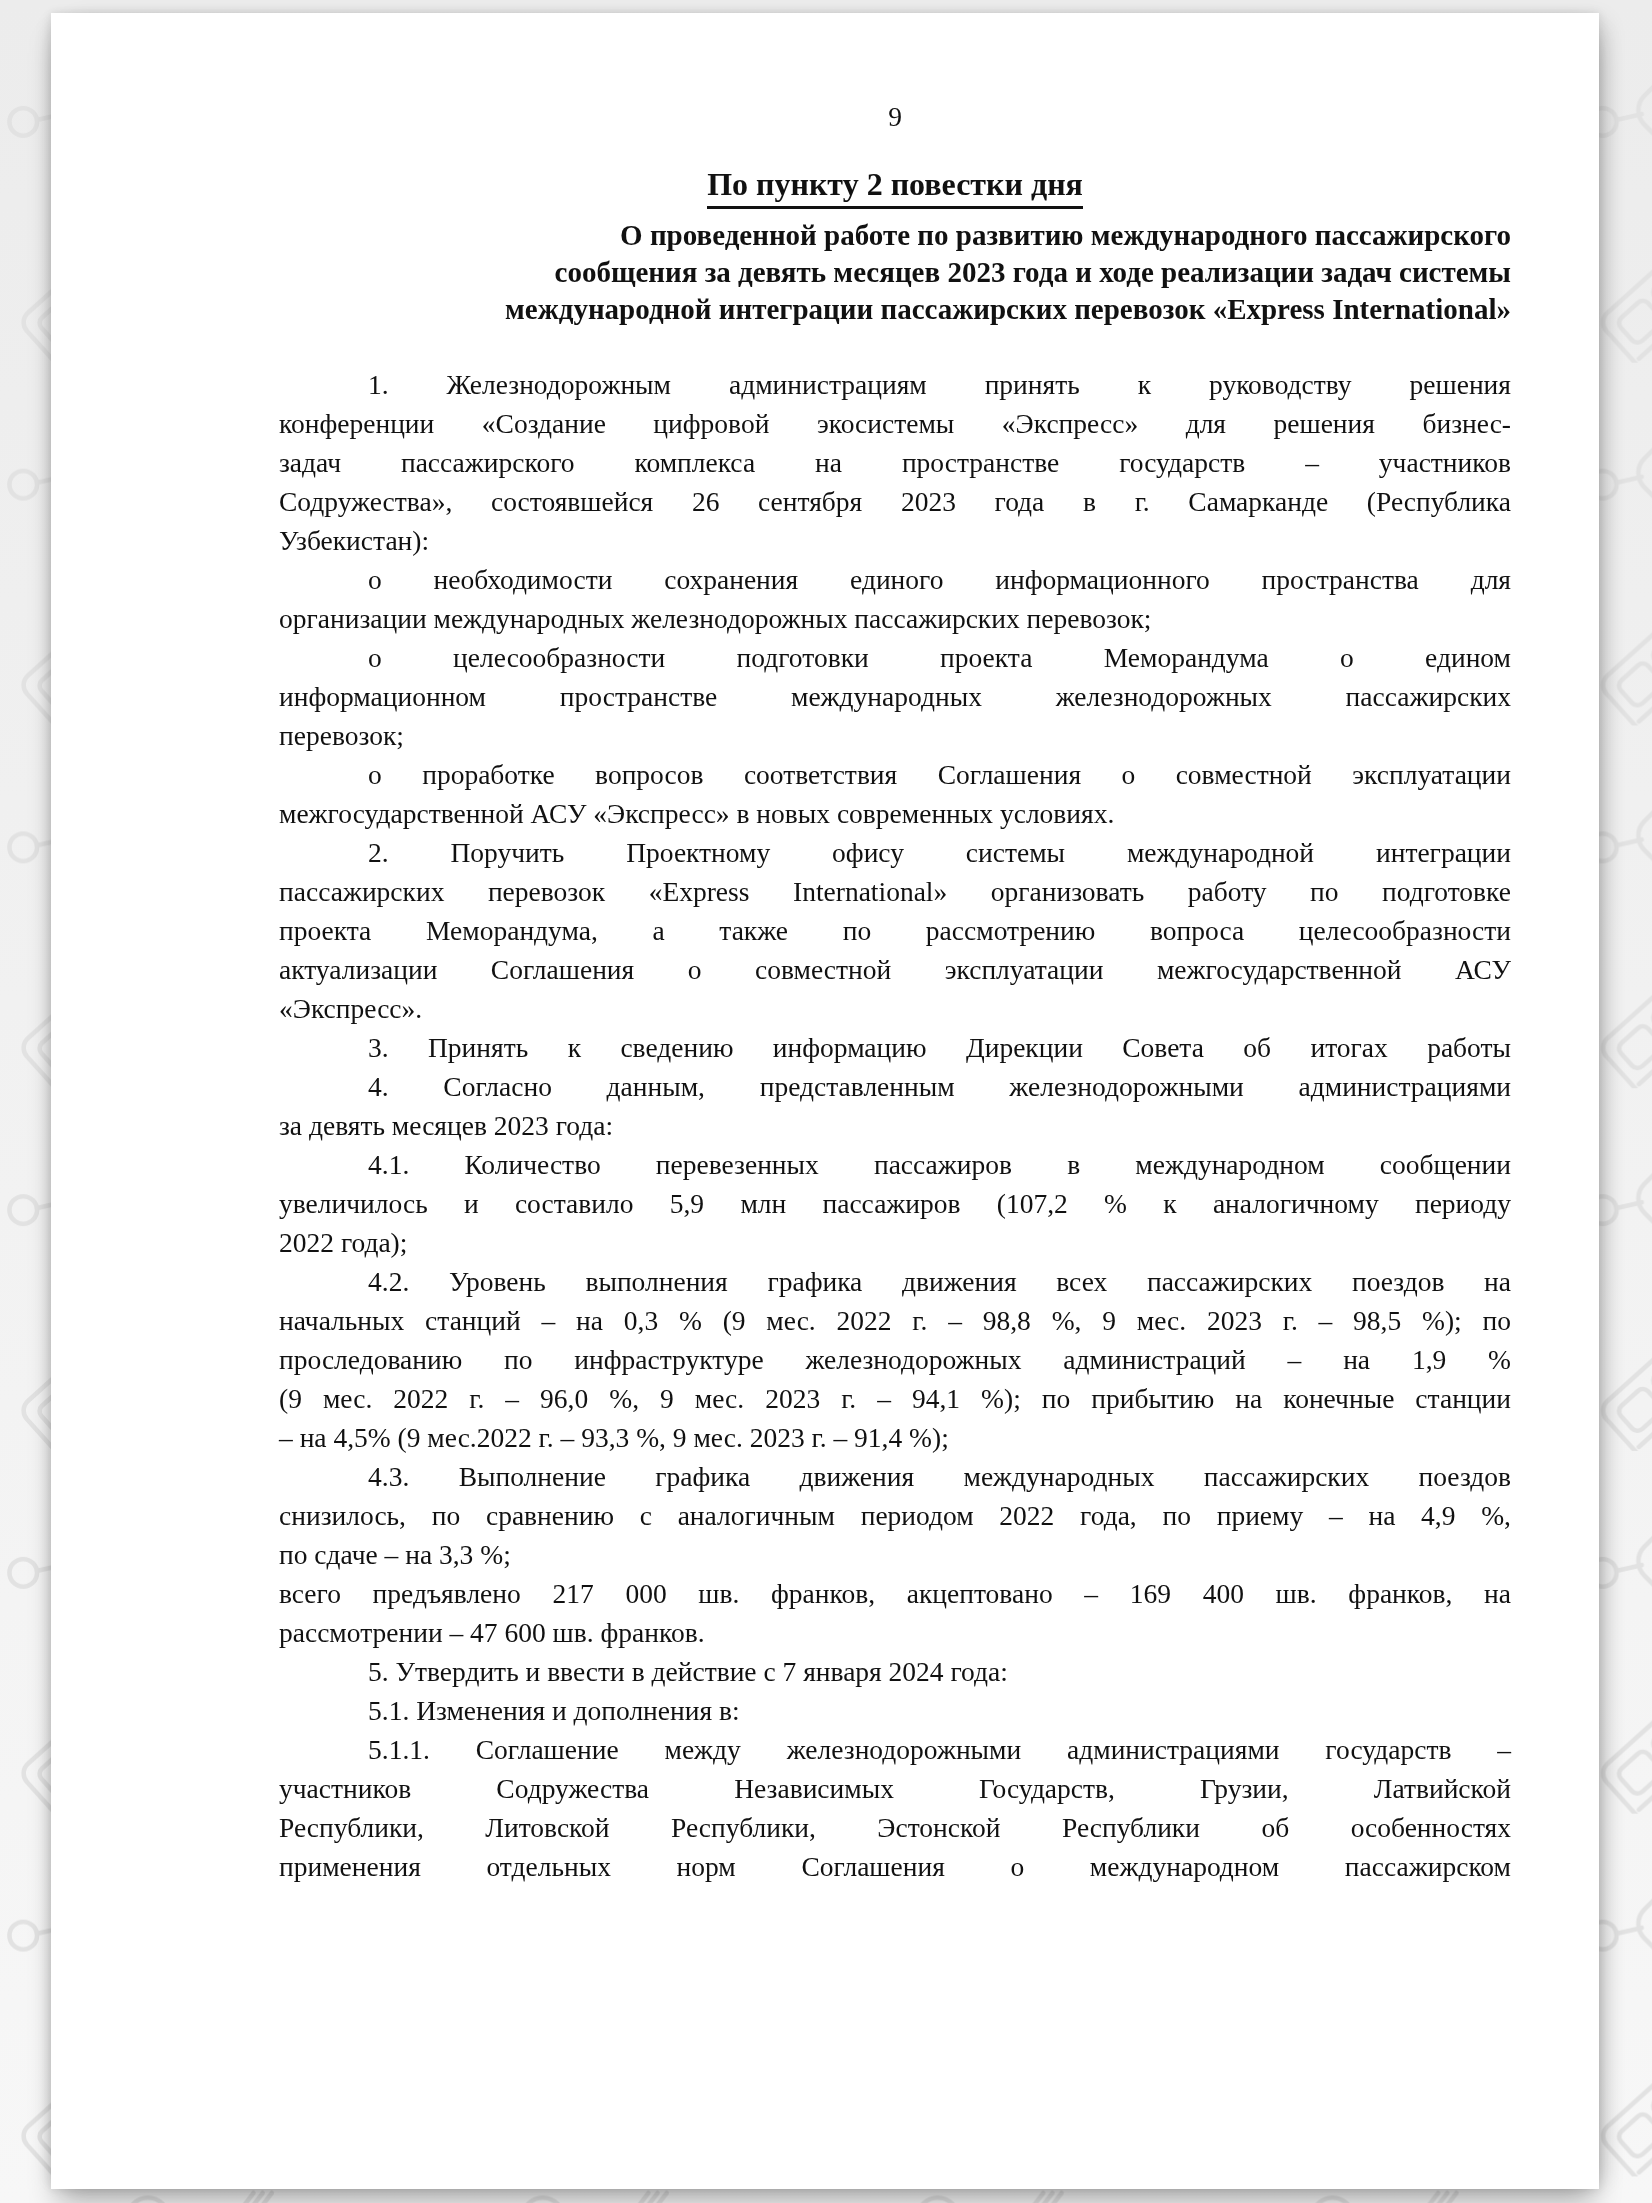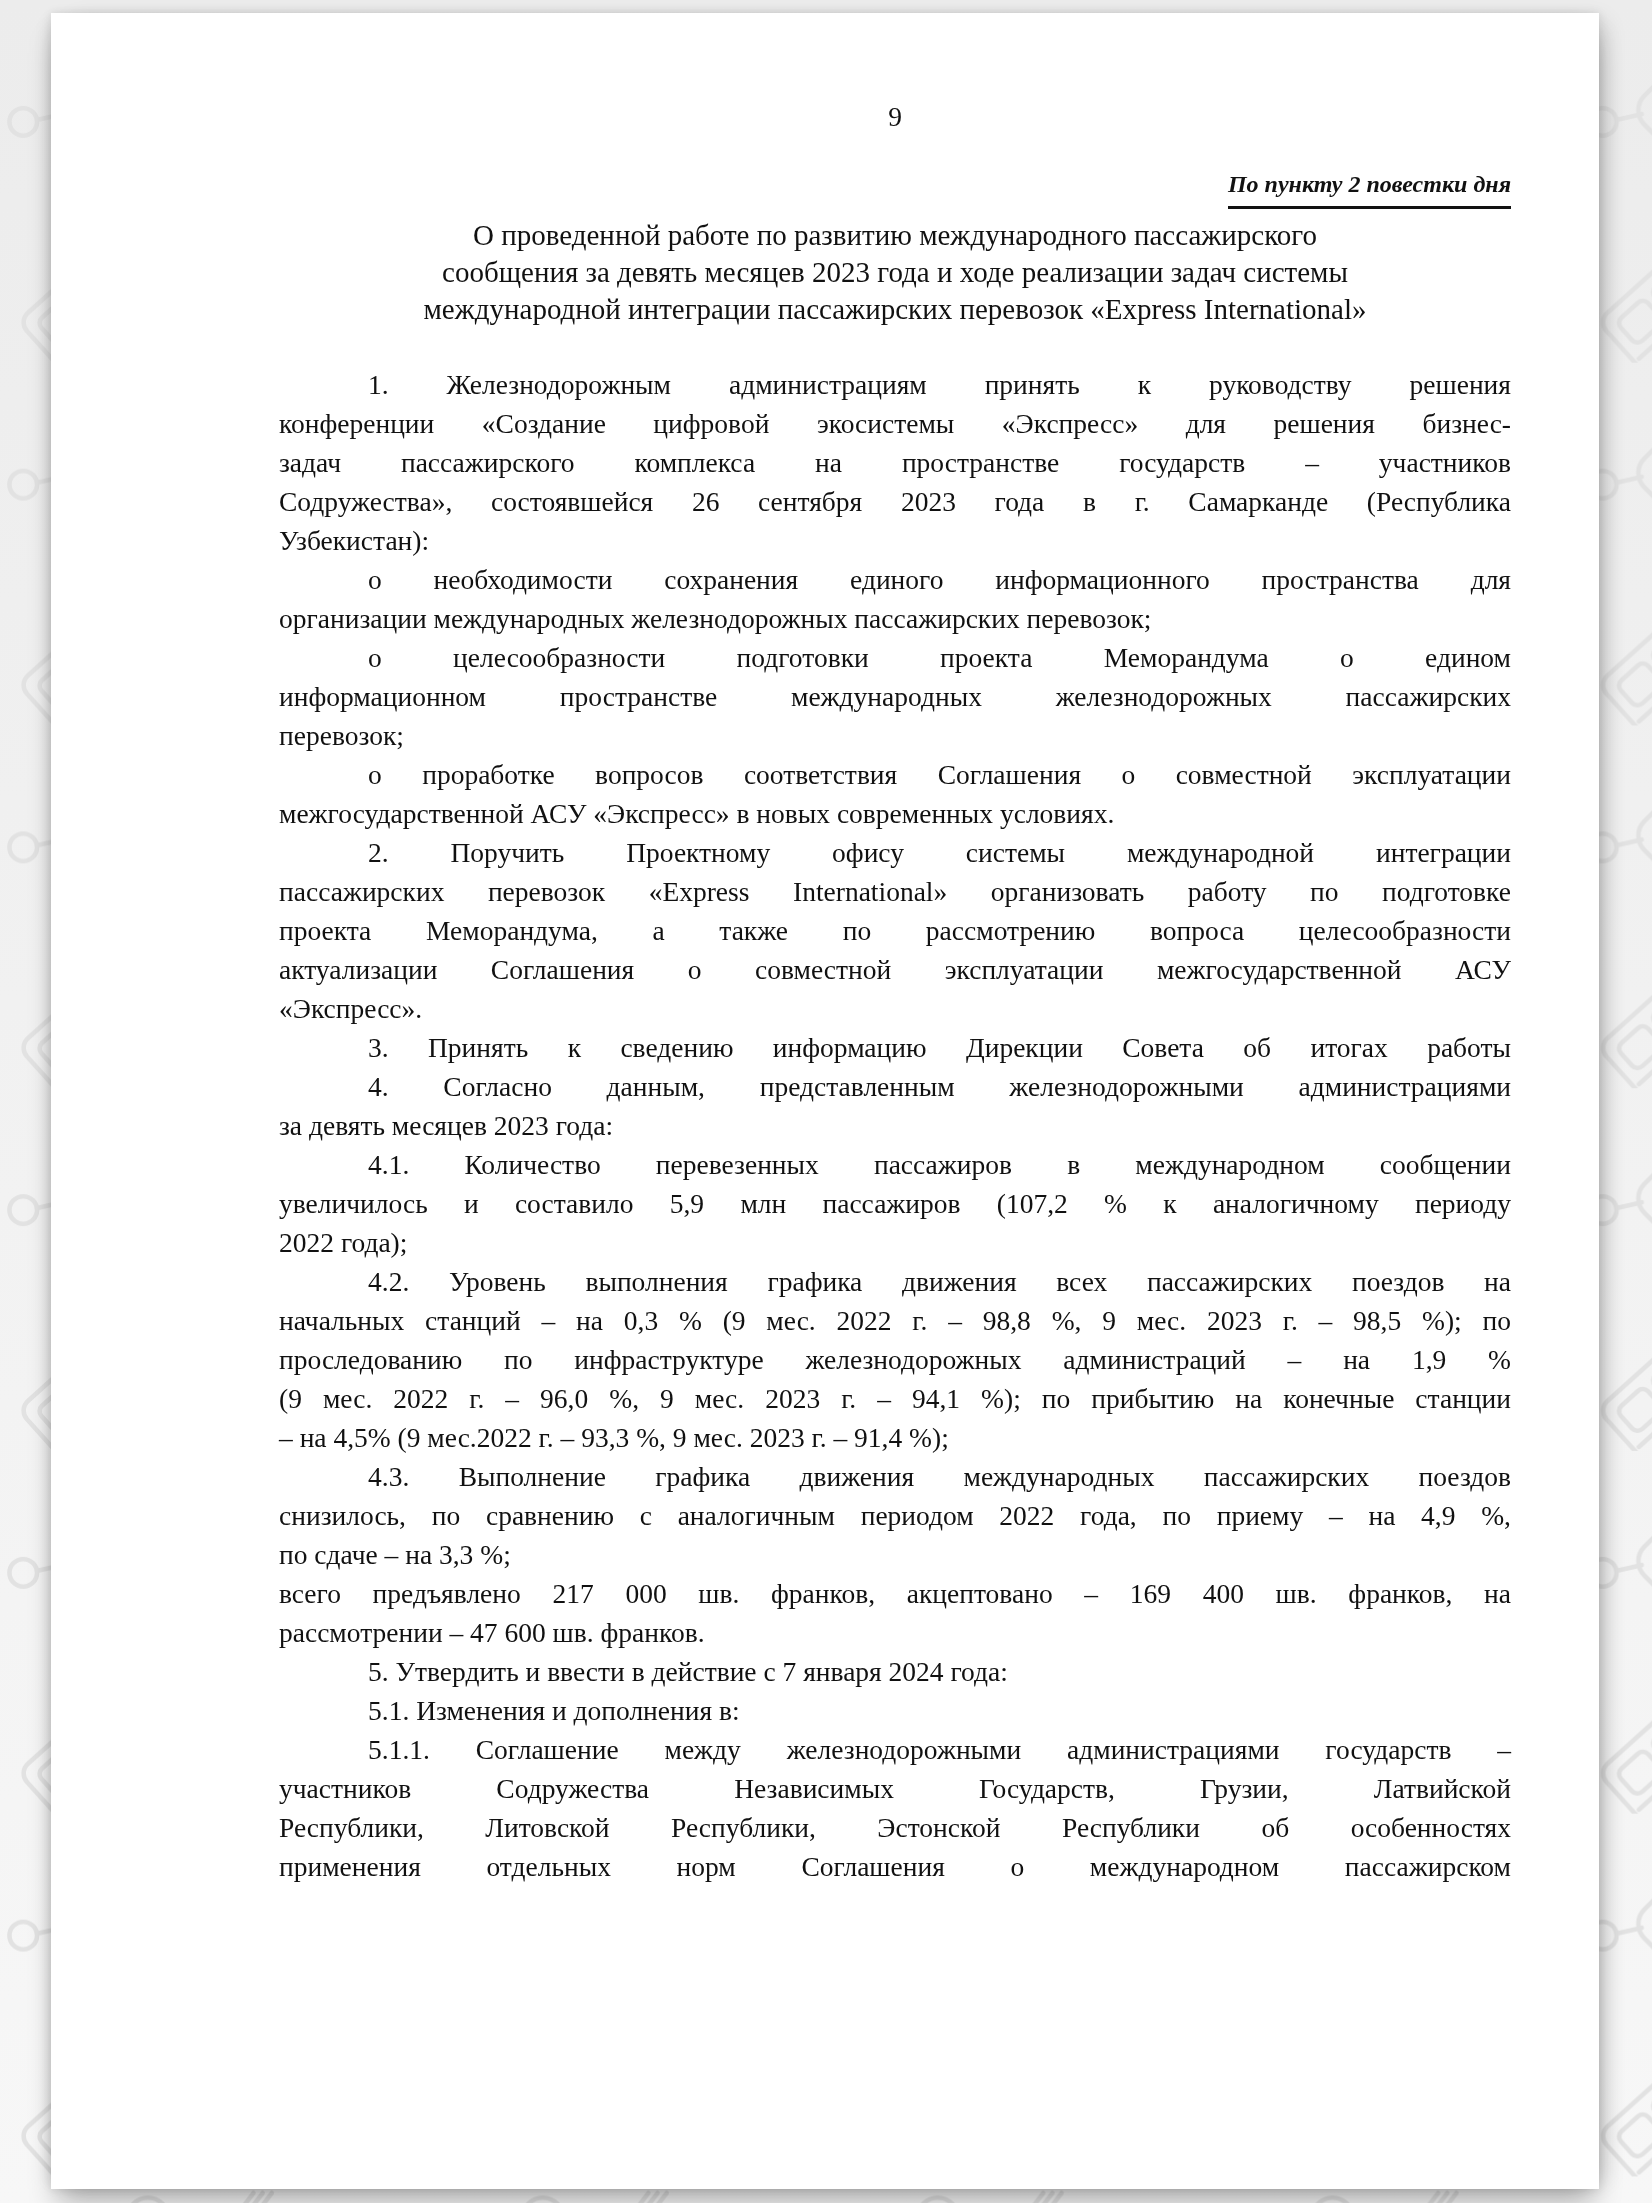--- a/index.html
+++ b/index.html
@@ -43,37 +43,36 @@
     color: #111111;
   }
   .page-num {
     padding-top: 88px;
     text-align: center;
     font-size: 27.5px;
     line-height: 31px;
   }
   .heading-wrap {
     margin-top: 34px;
-    text-align: right;
-    font-size: 24px;
+    text-align: center;
+    font-size: 32px;
     line-height: 37px;
     font-weight: bold;
-    font-style: italic;
   }
   .heading-underline {
     display: inline-block;
     border-bottom: 3.7px solid #111;
     padding-bottom: 2.8px;
   }
   .title-block {
     margin-top: 8.3px;
   }
   .tline {
-    text-align: center;
-    font-weight: normal;
+    text-align: right;
+    font-weight: bold;
     font-size: 29px;
     line-height: 37px;
   }
   .body-block {
     margin-top: 37px;
     font-size: 27.5px;
   }
   .para { margin: 0; }
   .line {
     line-height: 39px;

